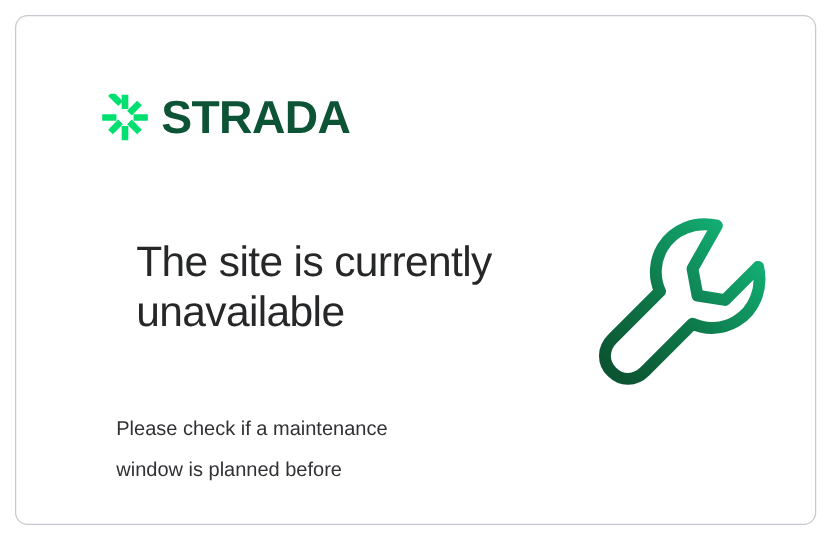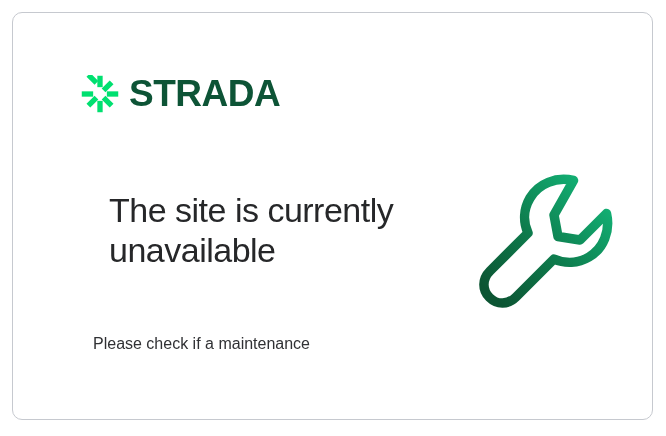--- a/index.html
+++ b/index.html
@@ -126,20 +126,21 @@
 
         <circle cx="50" cy="50" r="11" fill="#ffffff"></circle>
       </svg>
       <div class="brand-word">STRADA</div>
     </div>
 
     <h1 class="headline">The site is currently unavailable</h1>
 
     <div class="body-copy">
       <span class="line">Please check if a maintenance</span>
+      <span class="line">window is planned before</span>
     </div>
 
     <svg class="wrench" viewBox="0 0 156 152" aria-hidden="true">
       <defs>
         <linearGradient id="wrenchGrad" x1="0.08" y1="0.95" x2="0.95" y2="0.08">
           <stop offset="0" stop-color="#0c5533"></stop>
           <stop offset="0.45" stop-color="#0e7a4c"></stop>
           <stop offset="1" stop-color="#13b477"></stop>
         </linearGradient>
       </defs>

